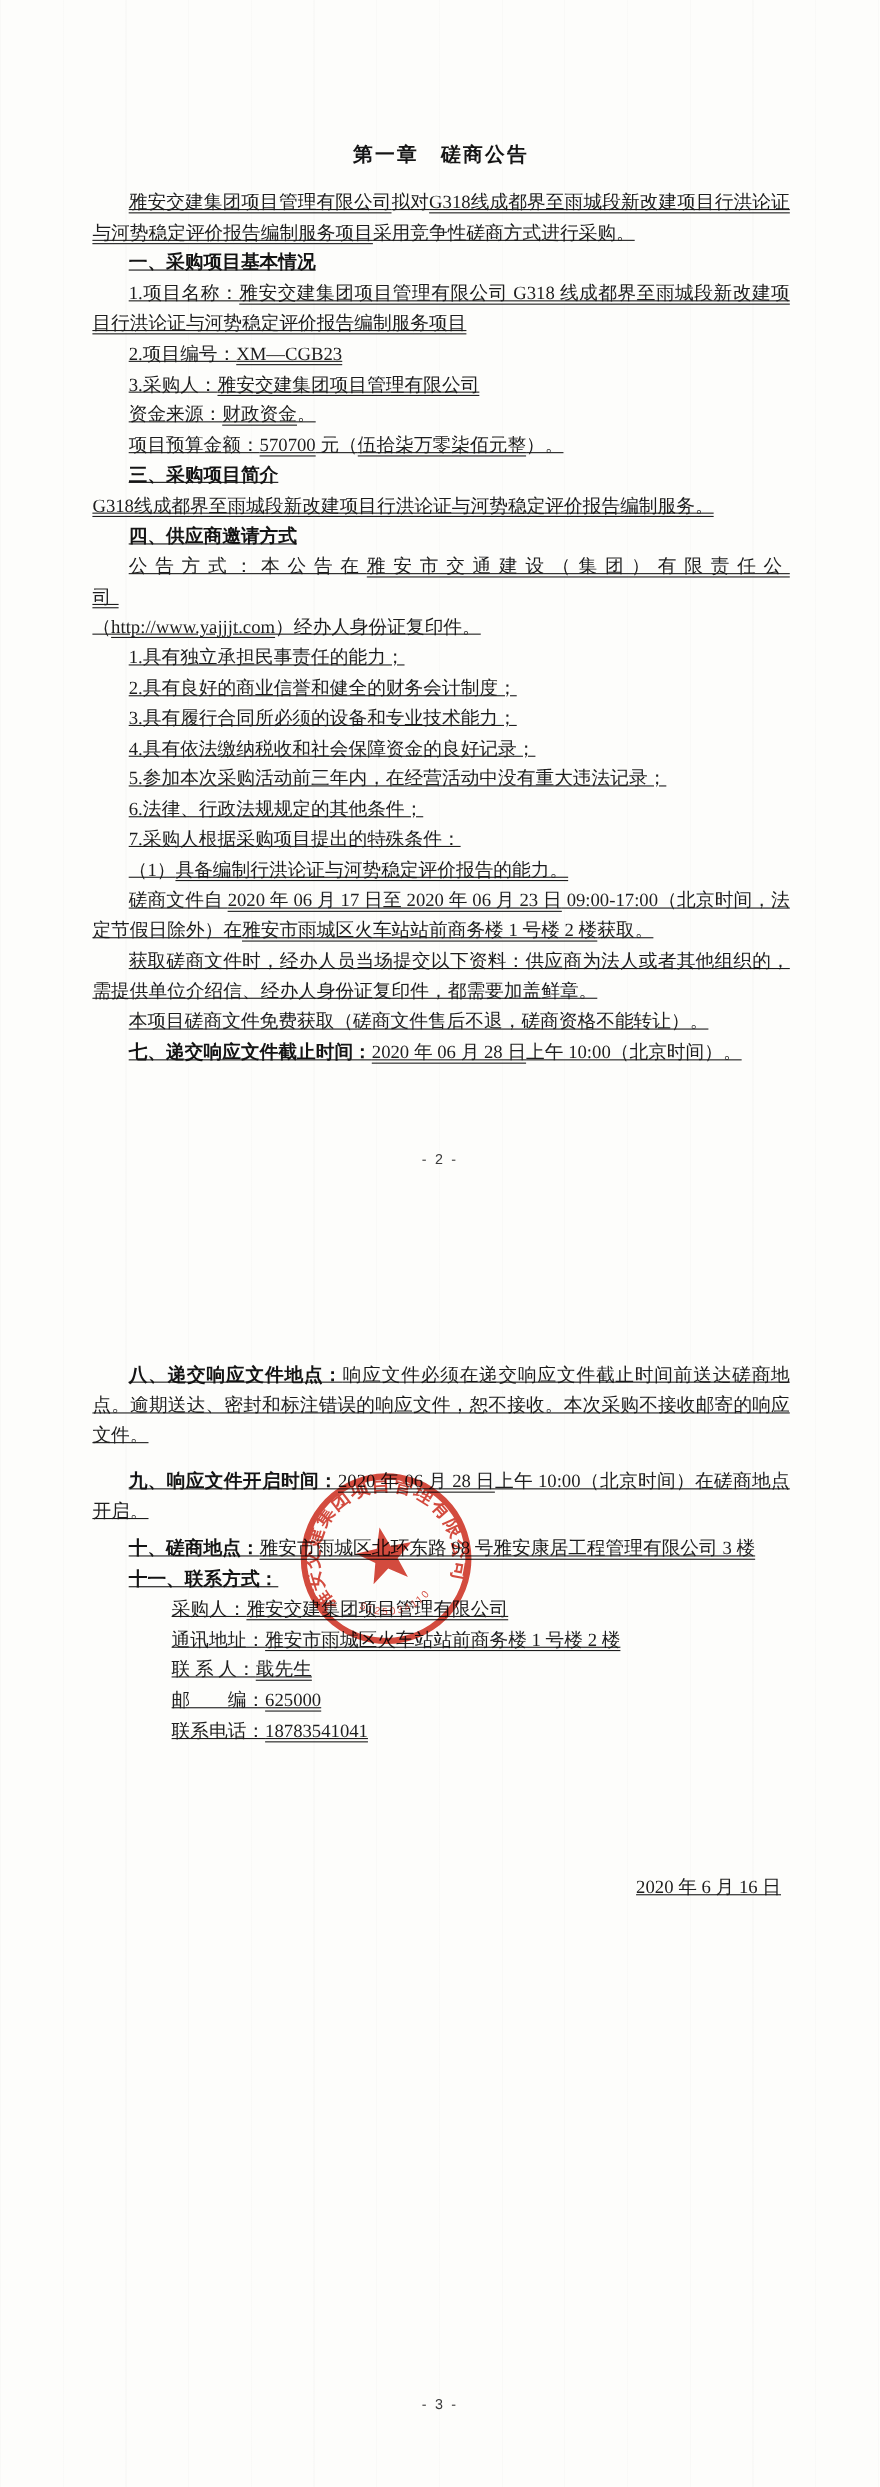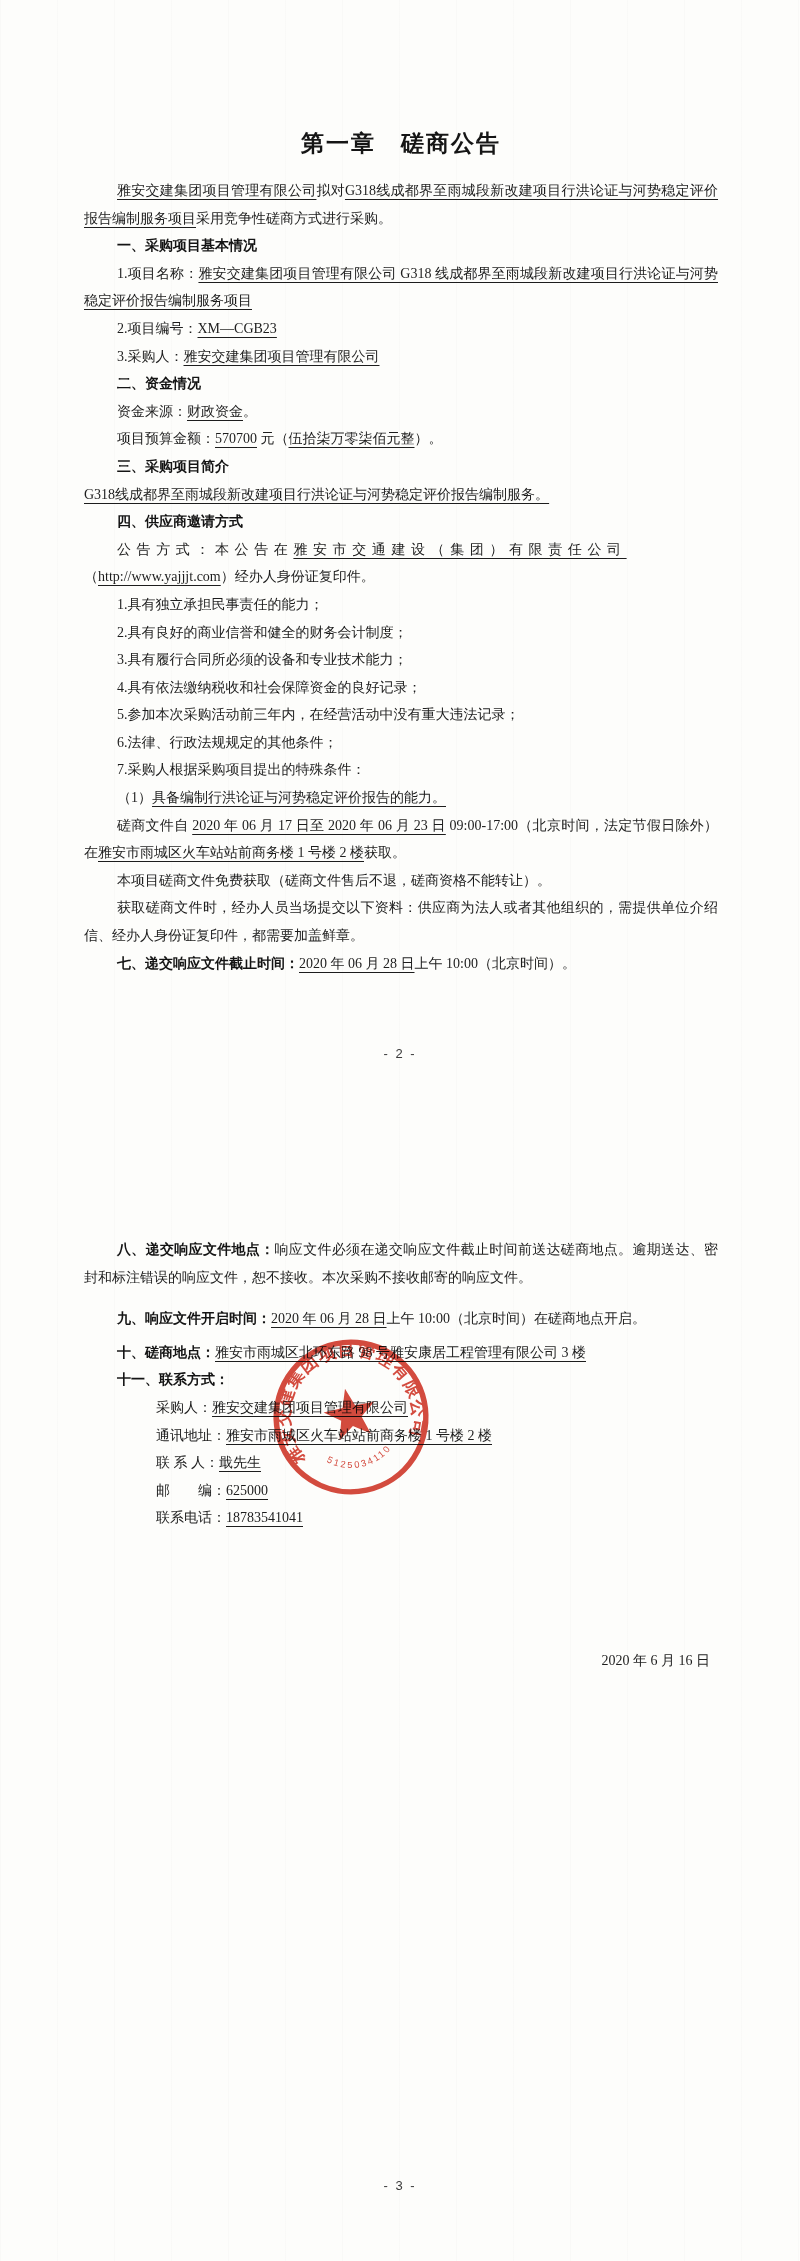--- a/index.html
+++ b/index.html
@@ -8,25 +8,25 @@
     background:#fdfdfb;
     background-image:repeating-linear-gradient(90deg, rgba(60,60,60,0.018) 0 1px, transparent 1px 57px);
     font-family:"Liberation Serif","DejaVu Serif",serif;
     color:#1d1d1d;
     -webkit-font-smoothing:antialiased;
   }
   .page{position:absolute;left:84px;width:634px;}
   .page1{top:128px;}
   .page2{top:1236px;}
   .doc-title{
-    text-align:center;font-size:23px;font-weight:bold;letter-spacing:2px;
+    text-align:center;font-size:18px;font-weight:bold;letter-spacing:2px;
     font-family:"Liberation Sans","DejaVu Sans",sans-serif;
     margin:0 0 18px 0;color:#151515;
   }
-  p,h3{margin:0;font-size:14px;line-height:27.6px;font-weight:normal;text-align:justify;}
+  p,h3{margin:0;font-size:17px;line-height:27.6px;font-weight:normal;text-align:justify;text-decoration:underline;}
   .ind{text-indent:33px;}
   .h{font-weight:bold;font-family:"Liberation Sans","DejaVu Sans",sans-serif;color:#141414;}
   .lead{font-weight:bold;font-family:"Liberation Sans","DejaVu Sans",sans-serif;color:#141414;}
   .u{text-decoration:underline;text-underline-offset:4px;text-decoration-thickness:1px;}
   .sp{letter-spacing:0.40em;}
   .mt6{margin-top:6px;}
   .mt14{margin-top:14px;}
   .contact-row{margin-left:72px;}
   .date-line{text-align:right;margin-top:115px;padding-right:8px;}
   .footer{
@@ -47,43 +47,42 @@
 
   <h2 class="doc-title">第一章　磋商公告</h2>
 
   <p class="ind"><span class="u">雅安交建集团项目管理有限公司</span><span>拟对</span><span class="u">G318线成都界至雨城段新改建项目行洪论证与河势稳定评价报告编制服务项目</span><span>采用竞争性磋商方式进行采购。</span></p>
 
   <h3 class="ind h">一、采购项目基本情况</h3>
   <p class="ind"><span>1.项目名称：</span><span class="u">雅安交建集团项目管理有限公司 G318 线成都界至雨城段新改建项目行洪论证与河势稳定评价报告编制服务项目</span></p>
   <p class="ind"><span>2.项目编号：</span><span class="u">XM—CGB23</span></p>
   <p class="ind"><span>3.采购人：</span><span class="u">雅安交建集团项目管理有限公司</span></p>
 
-  <h3 class="ind h">二、资金情况</h3>
   <p class="ind"><span>资金来源：</span><span class="u">财政资金</span><span>。</span></p>
   <p class="ind"><span>项目预算金额：</span><span class="u">570700</span><span> 元（</span><span class="u">伍拾柒万零柒佰元整</span><span>）。</span></p>
 
   <h3 class="ind h">三、采购项目简介</h3>
   <p><span class="u">G318线成都界至雨城段新改建项目行洪论证与河势稳定评价报告编制服务。</span></p>
 
   <h3 class="ind h">四、供应商邀请方式</h3>
   <p class="ind sp"><span>公告方式：本公告在</span><span class="u">雅安市交通建设（集团）有限责任公司</span></p>
   <p><span>（</span><span class="u">http://www.yajjjt.com</span><span>）经办人身份证复印件。</span></p>
 
   <p class="ind">1.具有独立承担民事责任的能力；</p>
   <p class="ind">2.具有良好的商业信誉和健全的财务会计制度；</p>
   <p class="ind">3.具有履行合同所必须的设备和专业技术能力；</p>
   <p class="ind">4.具有依法缴纳税收和社会保障资金的良好记录；</p>
   <p class="ind">5.参加本次采购活动前三年内，在经营活动中没有重大违法记录；</p>
   <p class="ind">6.法律、行政法规规定的其他条件；</p>
   <p class="ind">7.采购人根据采购项目提出的特殊条件：</p>
   <p class="ind"><span>（1）</span><span class="u">具备编制行洪论证与河势稳定评价报告的能力。</span></p>
 
   <p class="ind"><span>磋商文件自 </span><span class="u">2020 年 06 月 17 日至 2020 年 06 月 23 日</span><span> 09:00-17:00（北京时间，法定节假日除外）在</span><span class="u">雅安市雨城区火车站站前商务楼 1 号楼 2 楼</span><span>获取。</span></p>
+  <p class="ind">获取磋商文件时，经办人员当场提交以下资料：供应商为法人或者其他组织的，需提供单位介绍信、经办人身份证复印件，都需要加盖鲜章。</p>
   <p class="ind">本项目磋商文件免费获取（磋商文件售后不退，磋商资格不能转让）。</p>
-  <p class="ind">获取磋商文件时，经办人员当场提交以下资料：供应商为法人或者其他组织的，需提供单位介绍信、经办人身份证复印件，都需要加盖鲜章。</p>
 
   <p class="ind"><span class="lead">七、递交响应文件截止时间：</span><span class="u">2020 年 06 月 28 日</span><span>上午 10:00（北京时间）。</span></p>
 </div>
 
 <div class="footer footer-2">- 2 -</div>
 
 <div class="page page2">
 
   <p class="ind"><span class="lead">八、递交响应文件地点：</span><span>响应文件必须在递交响应文件截止时间前送达磋商地点。逾期送达、密封和标注错误的响应文件，恕不接收。本次采购不接收邮寄的响应文件。</span></p>
 

